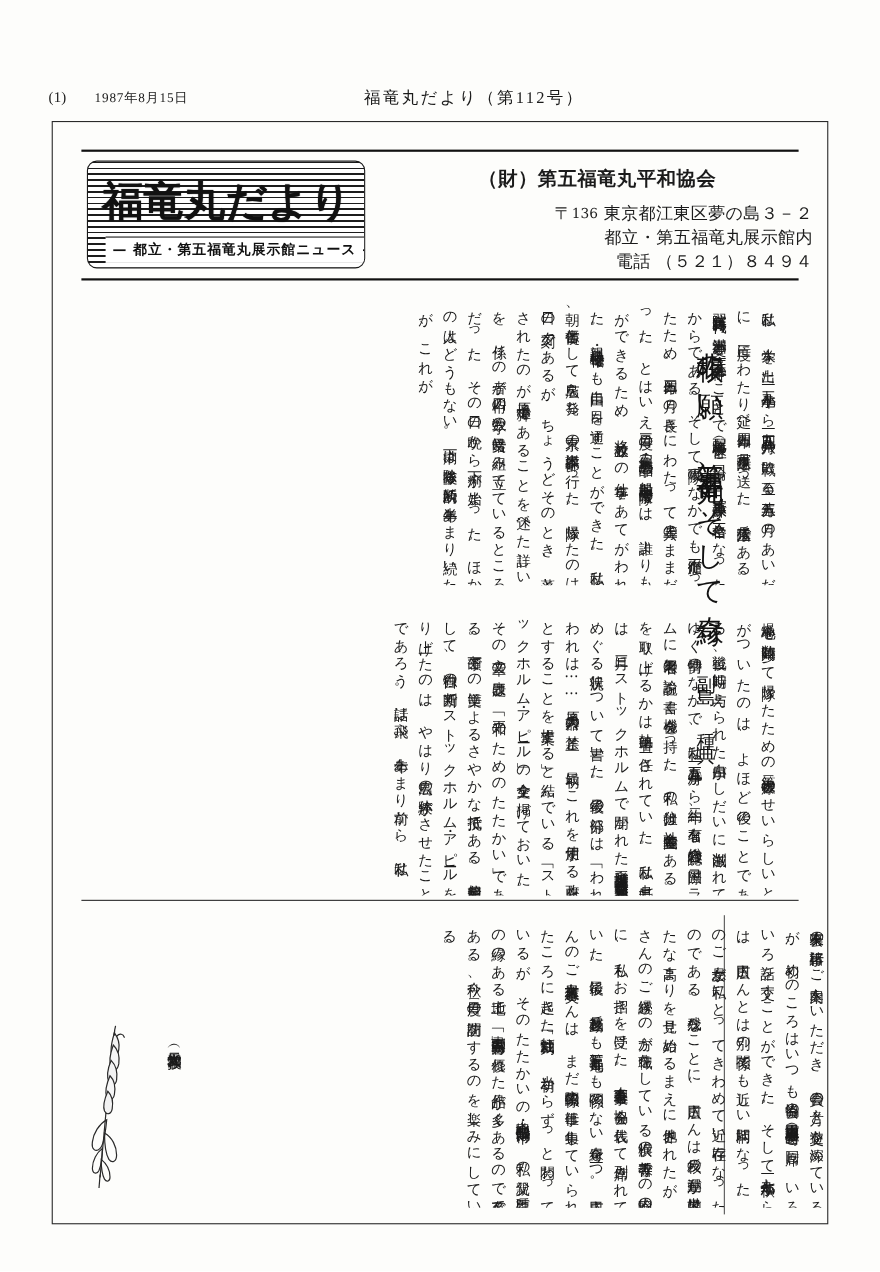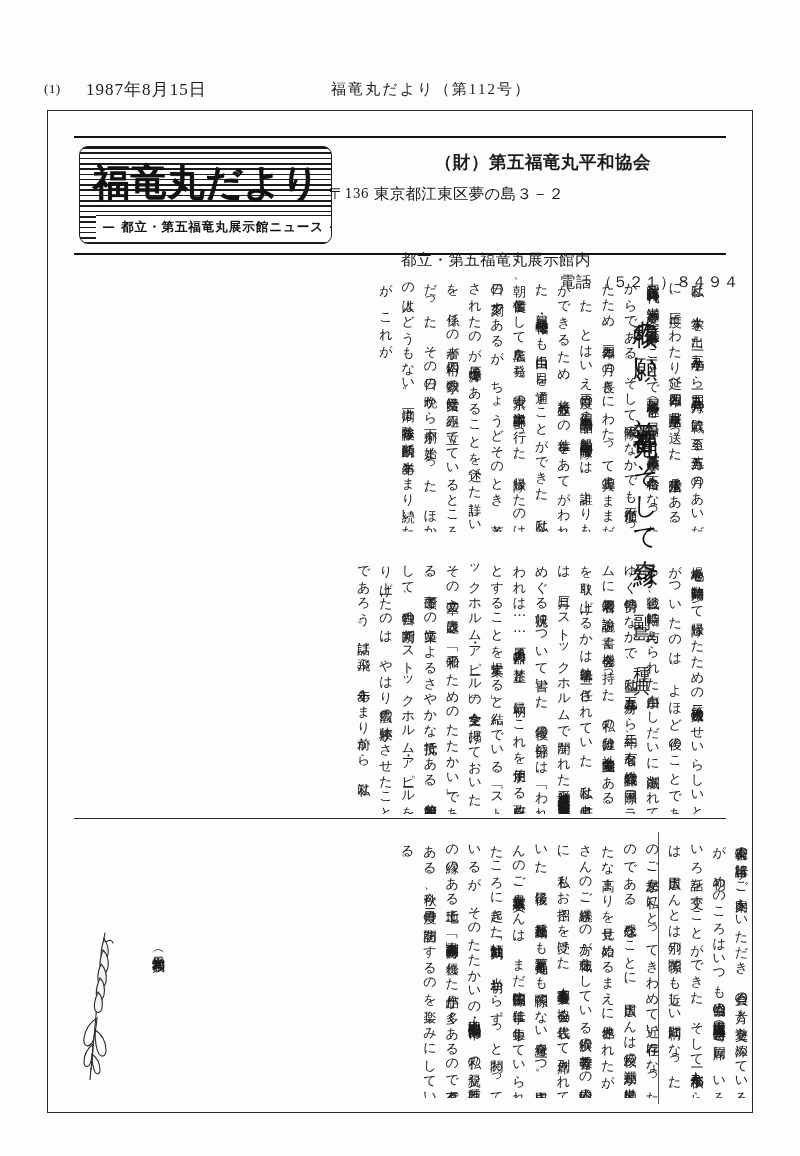--- a/index.html
+++ b/index.html
@@ -13,21 +13,21 @@
     overflow:hidden;
   }
   .page{position:absolute;inset:0;background:#fdfdfb;}
 
   
   .runhead{
     position:absolute;left:0;top:76px;width:800px;height:26px;
     display:flex;align-items:center;
   }
   .rh-page{position:absolute;left:44px;font-size:13.5px;letter-spacing:.02em;}
-  .rh-date{position:absolute;left:86px;font-size:17px;letter-spacing:.06em;}
+  .rh-date{position:absolute;left:86px;font-size:12px;letter-spacing:.06em;}
   .rh-title{position:absolute;left:287px;font-size:15px;letter-spacing:.14em;margin-left:44px;}
 
   
   .frame{
     position:absolute;left:47px;top:110px;
     width:706px;height:1003px;
     border:1.4px solid #2a2a2a;
     box-sizing:border-box;
   }
 
@@ -83,23 +83,23 @@
   .addr-org{
     font-size:17.5px;font-weight:700;letter-spacing:.03em;
     margin-bottom:9px;white-space:nowrap;
     font-family:Liberation Sans, sans-serif;
   }
   .addr-line{
     font-size:15.5px;letter-spacing:.02em;line-height:1.42;
     white-space:nowrap;
     font-family:"DejaVu Serif","Liberation Serif",serif;
   }
-  .addr-l1{text-align:left;text-indent:-18px;}
+  .addr-l1{text-align:right;text-indent:-18px;}
   .addr-l1 .zip{font-size:12.5px;vertical-align:1px;letter-spacing:0;}
-  .addr-l2{text-align:left;text-indent:54px;margin-top:44px;}
+  .addr-l2{text-align:right;text-indent:54px;}
   .addr-l3{text-align:right;text-indent:86px;}
 
   
   .mid-rule{
     position:absolute;left:74px;top:253px;width:652px;height:0;
     border-top:2.4px solid #111;
   }
 
   
   .vblock{

